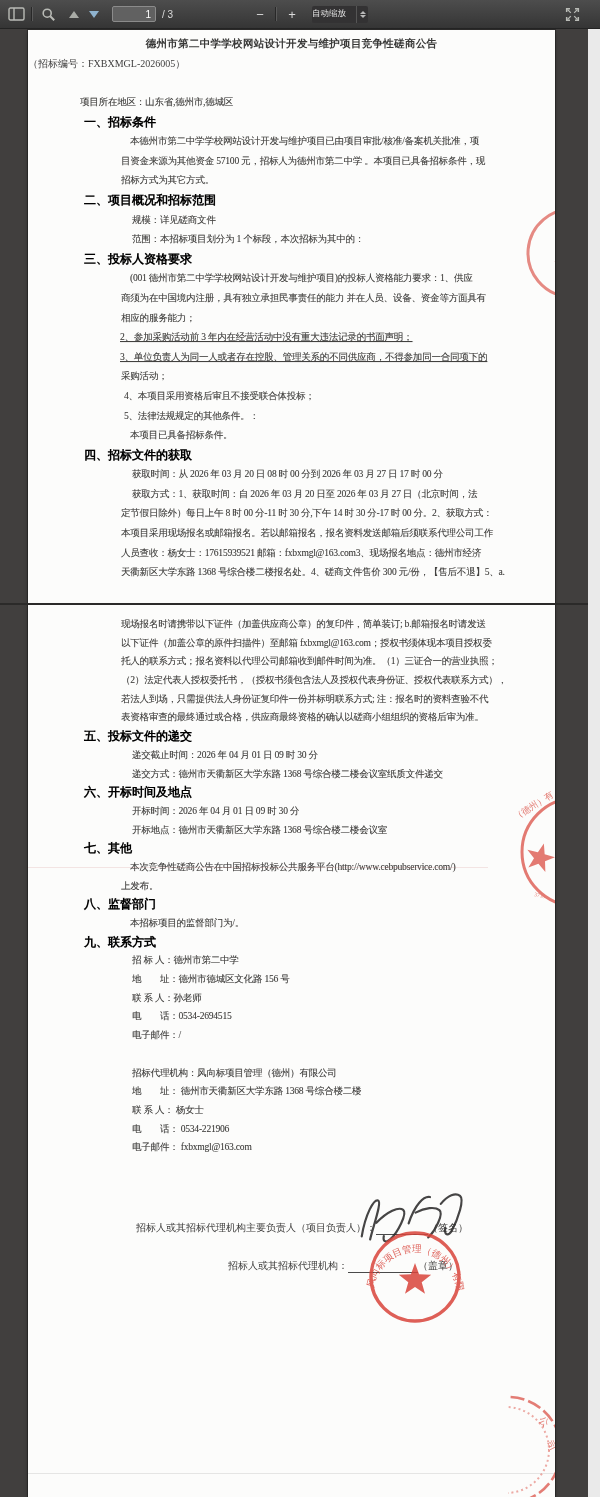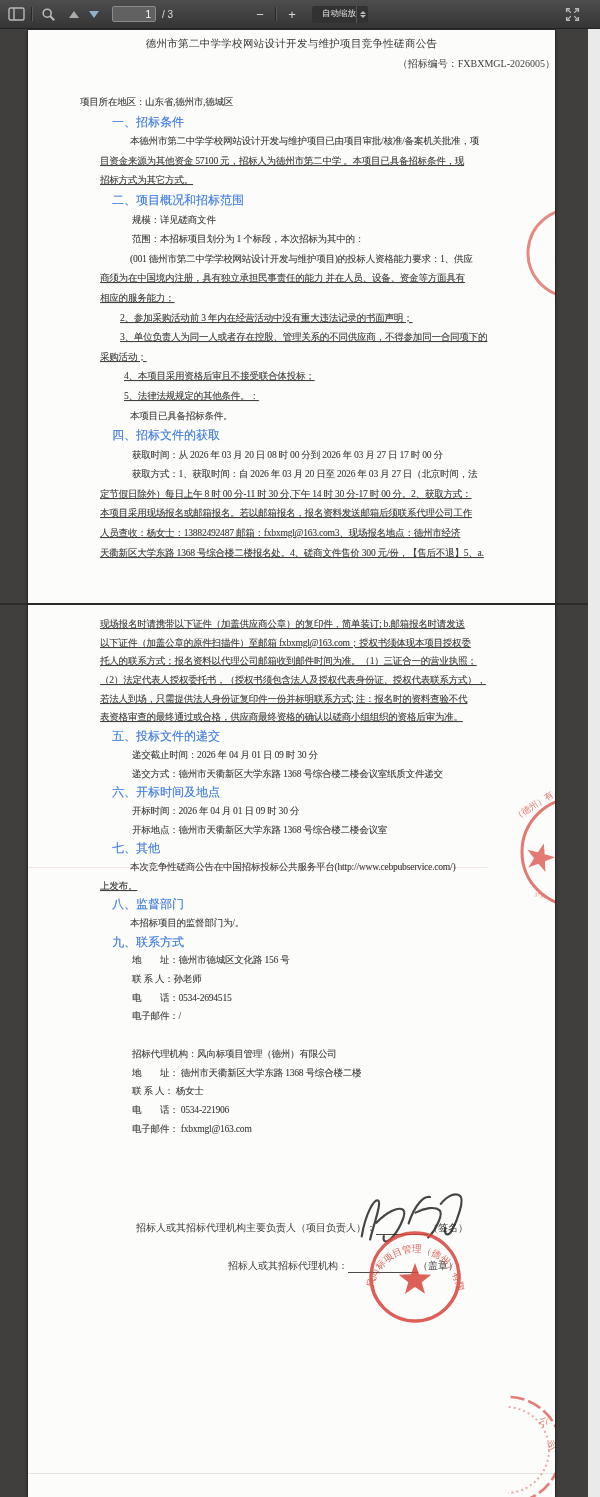--- a/index.html
+++ b/index.html
@@ -17,21 +17,21 @@
     border-bottom:7px solid #a9aba6;}
   .tri-down{width:0;height:0;border-left:5px solid transparent;border-right:5px solid transparent;
     border-top:7px solid #8fb3cf;}
   .page-input{width:34px;height:14px;background:#616161;border:1px solid #8b8b8b;border-radius:2px;
     color:#fff;font-size:10px;text-align:right;padding:0 4px;margin-left:8px;font-family:"Liberation Sans",sans-serif;}
   .page-count{color:#dcdcdc;font-size:10px;margin-left:6px;}
   .tb-center{position:absolute;left:250px;top:0;height:28px;display:flex;align-items:center;}
   .zoom-glyph{color:#dadada;font-size:13px;line-height:1;}
   .zoom-select{margin-left:10px;width:56px;height:17px;background:#333233;border-radius:2px;
     display:flex;align-items:center;cursor:pointer;}
-  .zoom-select-label{flex:1;color:#e6e6e6;font-size:8.5px;padding-left:10px;white-space:nowrap;}
+  .zoom-select-label{flex:1;color:#e6e6e6;font-size:8.5px;padding-left:0;white-space:nowrap;}
   .caret-box{width:11px;height:17px;border-left:1px solid #555;display:flex;flex-direction:column;
     align-items:center;justify-content:center;gap:1px;}
   .caret-box b{display:block;width:0;height:0;border-left:3px solid transparent;border-right:3px solid transparent;}
   .caret-up{border-bottom:3px solid #b9b9b9;}
   .caret-dn{border-top:3px solid #b9b9b9;}
   .tb-right{position:absolute;right:18px;top:4px;}
 
   
   .viewer{position:absolute;left:0;top:28px;width:600px;height:1469px;background:#413f3e;}
   .scroll-track{position:absolute;left:588px;top:28px;width:12px;height:1469px;background:#eaeaea;z-index:15;}
@@ -39,37 +39,37 @@
     border:1px solid #c6c6c6;border-radius:5px;cursor:pointer;}
   .boundary{position:absolute;left:0;top:603px;width:588px;height:2px;background:#2b2a29;z-index:6;}
 
   .page{position:absolute;left:28px;width:527px;background:#fcfcfb;overflow:hidden;
     box-shadow:0 0 0 1px rgba(0,0,0,.28),0 2px 4px rgba(0,0,0,.35);z-index:5;
     font-family:"Liberation Serif","DejaVu Serif",serif;color:#403f3e;}
   .page1{top:30px;height:573px;}
   .page2{top:605px;height:892px;}
 
   .p1-title{position:absolute;top:7px;left:0;right:0;text-align:center;font-size:10.5px;
-    font-weight:400;letter-spacing:.3px;color:#393938;}
-  .p1-subtitle{position:absolute;top:27px;left:0;right:0;text-align:right;font-size:10px;color:#3f3e3e;}
+    font-weight:700;letter-spacing:.3px;color:#393938;}
+  .p1-subtitle{position:absolute;top:27px;left:0;right:0;text-align:left;font-size:10px;color:#3f3e3e;}
 
   .lines{position:absolute;left:0;right:0;}
   .lines1{top:63px;}
   .lines2{top:10px;}
   .dl{white-space:nowrap;font-size:9.5px;letter-spacing:-.2px;color:#42413f;
       text-shadow:.2px .2px .3px rgba(90,90,90,.45);}
   .lines1 .dl{height:19.6px;line-height:19.6px;}
   .lines2 .dl{height:18.7px;line-height:18.7px;}
-  .dl.h{margin-left:84px;font-weight:400;font-size:12px;letter-spacing:0;color:#3b82f6;}
+  .dl.h{margin-left:56px;font-weight:700;font-size:12px;letter-spacing:0;color:#000000;}
   .dl.ind{margin-left:102px;}
-  .dl.cont{margin-left:72px;text-decoration:underline;}
+  .dl.cont{margin-left:93px;}
   .dl.sub{margin-left:104px;}
   .dl.sub0{margin-left:52px;}
   .dl.num{margin-left:92px;text-decoration:underline;}
-  .dl.num2{margin-left:96px;text-decoration:underline;}
+  .dl.num2{margin-left:96px;}
 
   .sig-row{position:absolute;white-space:nowrap;font-size:10px;color:#3c3b3a;}
   .sig1{left:108px;top:616px;}
   .sig2{left:200px;top:654px;}
   .uline{display:inline-block;height:11px;border-bottom:1px solid #4a4a4a;vertical-align:bottom;}
   .u1{width:52px;} .u2{width:70px;}
 
   .streak1{position:absolute;left:0;top:262px;width:460px;height:1px;background:rgba(205,120,120,.18);}
   .streak2{position:absolute;left:0;top:868px;width:527px;height:1px;background:rgba(110,110,110,.16);}
 
@@ -146,35 +146,36 @@
   <div class="p1-subtitle">（招标编号：FXBXMGL-2026005）</div>
   <div class="lines lines1">
       <div class="dl sub0">项目所在地区：山东省,德州市,德城区</div>
       <div class="dl h">一、招标条件</div>
       <div class="dl ind">本德州市第二中学学校网站设计开发与维护项目已由项目审批/核准/备案机关批准，项</div>
       <div class="dl cont">目资金来源为其他资金 57100 元，招标人为德州市第二中学 。本项目已具备招标条件，现</div>
       <div class="dl cont">招标方式为其它方式。</div>
       <div class="dl h">二、项目概况和招标范围</div>
       <div class="dl sub">规模：详见磋商文件</div>
       <div class="dl sub">范围：本招标项目划分为 1 个标段，本次招标为其中的：</div>
+      <div class="dl h">三、投标人资格要求</div>
       <div class="dl ind">(001 德州市第二中学学校网站设计开发与维护项目)的投标人资格能力要求：1、供应</div>
       <div class="dl cont">商须为在中国境内注册，具有独立承担民事责任的能力 并在人员、设备、资金等方面具有</div>
       <div class="dl cont">相应的服务能力；</div>
       <div class="dl num">2、参加采购活动前 3 年内在经营活动中没有重大违法记录的书面声明；</div>
       <div class="dl num">3、单位负责人为同一人或者存在控股、管理关系的不同供应商，不得参加同一合同项下的</div>
       <div class="dl cont">采购活动；</div>
       <div class="dl num2">4、本项目采用资格后审且不接受联合体投标；</div>
       <div class="dl num2">5、法律法规规定的其他条件。：</div>
       <div class="dl ind">本项目已具备招标条件。</div>
       <div class="dl h">四、招标文件的获取</div>
       <div class="dl sub">获取时间：从 2026 年 03 月 20 日  08 时 00 分到 2026 年 03 月 27 日  17 时 00 分</div>
       <div class="dl sub">获取方式：1、获取时间：自 2026 年 03 月 20 日至 2026 年 03 月 27 日（北京时间，法</div>
       <div class="dl cont">定节假日除外）每日上午 8 时 00 分-11 时 30 分,下午 14 时 30 分-17 时 00 分。2、获取方式：</div>
       <div class="dl cont">本项目采用现场报名或邮箱报名。若以邮箱报名，报名资料发送邮箱后须联系代理公司工作</div>
-      <div class="dl cont">人员查收：杨女士：13882492487    邮箱：fxbxmgl@163.com3、现场报名地点：德州市经济</div>
+      <div class="dl cont">人员查收：杨女士：17615939521    邮箱：fxbxmgl@163.com3、现场报名地点：德州市经济</div>
       <div class="dl cont">天衢新区大学东路 1368 号综合楼二楼报名处。4、磋商文件售价 300 元/份，【售后不退】5、a.</div>
     </div>
 
   <svg class="stamp" style="left:489px;top:168px;transform:rotate(95deg);opacity:.72;" width="110" height="110" viewBox="0 0 110 110">
     <circle cx="55" cy="55" r="44" fill="none" stroke="#dd5f55" stroke-width="3"></circle>
     <defs>
         <path id="arcA" d="M 13,72 A 42,42 0 1 1 97,72" fill="none"></path>
       </defs>
     <text font-size="9.5" fill="#dd5f55" opacity=".9">
       <textPath href="#arcA" startOffset="6">风向标项目管理（德州）有限公司</textPath>
@@ -198,20 +199,21 @@
       <div class="dl sub">递交方式：德州市天衢新区大学东路 1368 号综合楼二楼会议室纸质文件递交</div>
       <div class="dl h">六、开标时间及地点</div>
       <div class="dl sub">开标时间：2026 年 04 月 01 日  09 时 30 分</div>
       <div class="dl sub">开标地点：德州市天衢新区大学东路 1368 号综合楼二楼会议室</div>
       <div class="dl h">七、其他</div>
       <div class="dl ind">本次竞争性磋商公告在中国招标投标公共服务平台(http://www.cebpubservice.com/)</div>
       <div class="dl cont">上发布。</div>
       <div class="dl h">八、监督部门</div>
       <div class="dl ind">本招标项目的监督部门为/。</div>
       <div class="dl h">九、联系方式</div>
+      <div class="dl sub">招 标 人：德州市第二中学</div>
       <div class="dl sub">地　　址：德州市德城区文化路 156 号</div>
       <div class="dl sub">联 系 人：孙老师</div>
       <div class="dl sub">电　　话：0534-2694515</div>
       <div class="dl sub">电子邮件：/</div>
       <div class="dl blank"></div>
       <div class="dl sub">招标代理机构：风向标项目管理（德州）有限公司</div>
       <div class="dl sub">地　　址： 德州市天衢新区大学东路 1368 号综合楼二楼</div>
       <div class="dl sub">联 系 人： 杨女士</div>
       <div class="dl sub">电　　话： 0534-221906</div>
       <div class="dl sub">电子邮件： fxbxmgl@163.com</div>

